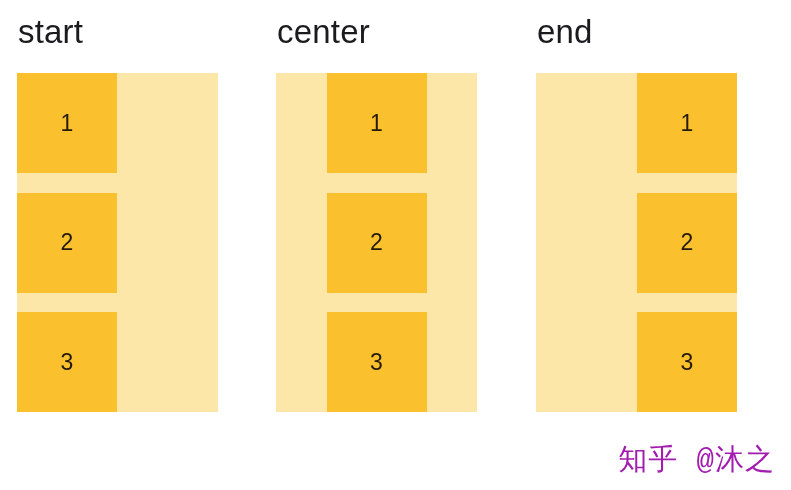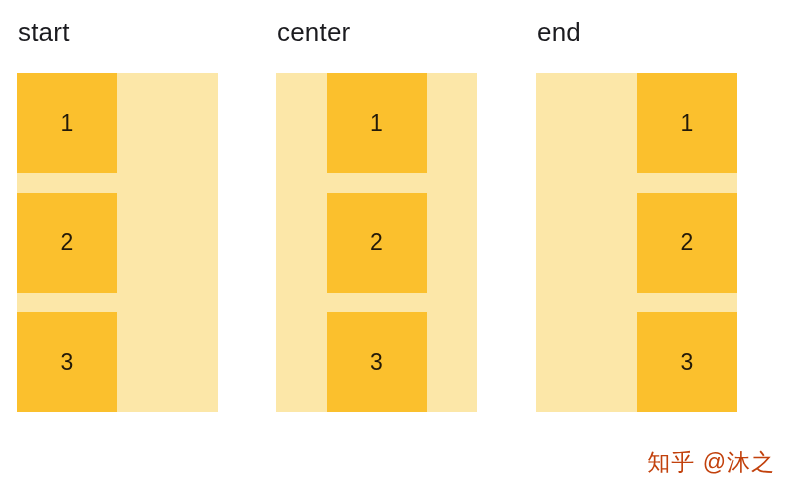--- a/index.html
+++ b/index.html
@@ -30,21 +30,21 @@
     width: 201px;
   }
   .demo-start  { left: 17px; }
   .demo-center { left: 276px; }
   .demo-end    { left: 536px; }
 
   .demo-label {
     position: absolute;
     left: 1px;
     top: 16px;
-    font-size: 26px;
+    font-size: 33px;
     line-height: 32px;
     color: #1b1b1f;
     font-weight: 400;
     letter-spacing: 0.2px;
     white-space: nowrap;
   }
 
   .flex-container {
     position: absolute;
     left: 0;
@@ -78,26 +78,26 @@
     color: #231a09;
     font-weight: 400;
     font-family: "Liberation Sans", sans-serif;
   }
 
   
   .watermark {
     position: absolute;
     right: 16px;
     bottom: 14px;
-    font-size: 23px;
+    font-size: 29px;
     line-height: 28px;
-    color: #c2410c;
+    color: #a21caf;
     letter-spacing: 1px;
     white-space: nowrap;
-    font-family: Liberation Sans, sans-serif;
+    font-family: Liberation Mono, monospace;
     user-select: none;
   }
 </style>
 </head>
 <body>
 
 <div class="stage">
 
   <div class="demo demo-start">
     <div class="demo-label">start</div>

